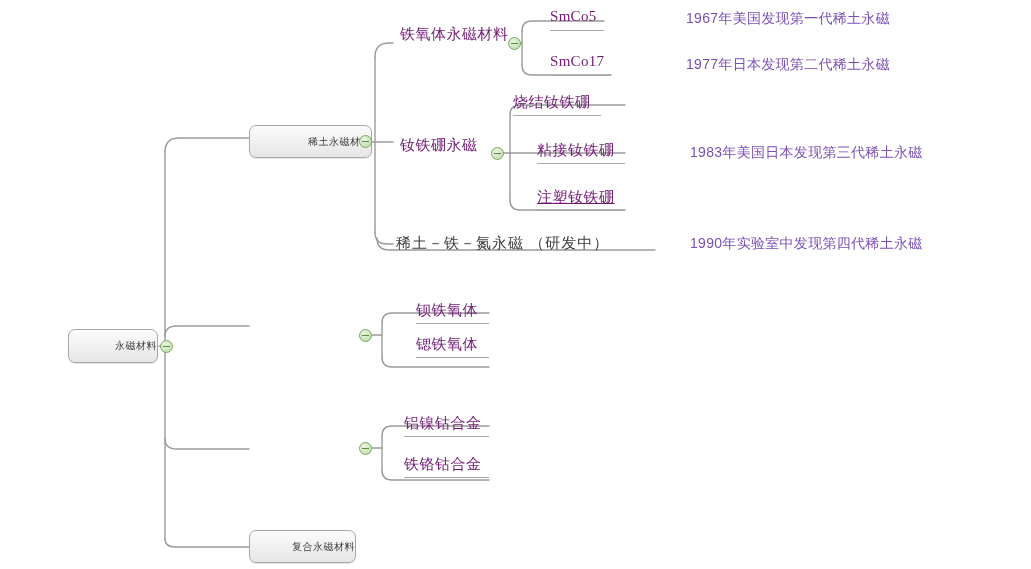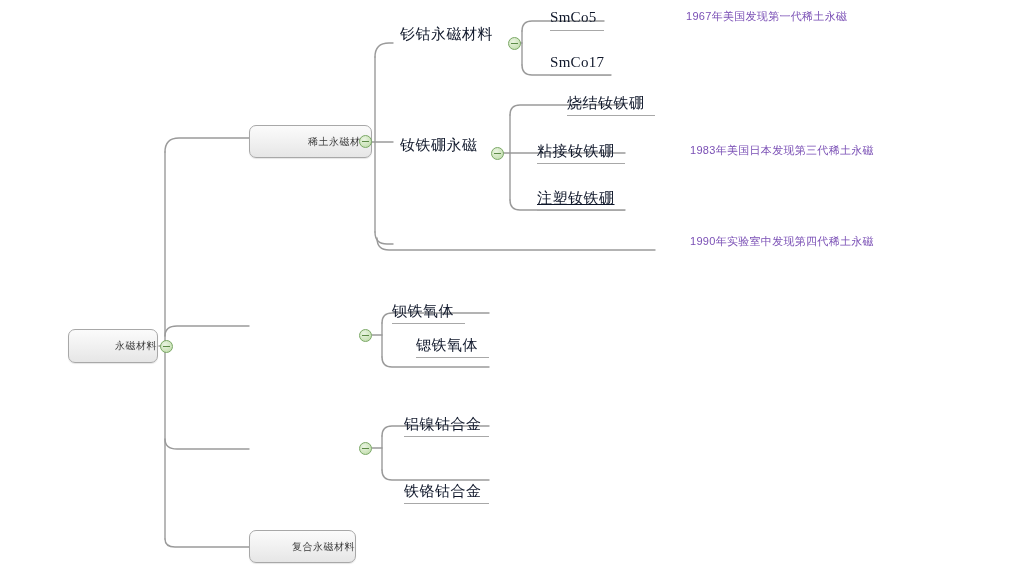--- a/index.html
+++ b/index.html
@@ -40,39 +40,39 @@
     letter-spacing: 0.5px;
     box-shadow: 0 1px 1px rgba(0,0,0,0.10);
     white-space: nowrap;
   }
 
   
   .leaf {
     position: absolute;
     box-sizing: border-box;
     font-size: 15px;
-    color: #0f172a;
+    color: #701a75;
     line-height: 1;
     white-space: nowrap;
     letter-spacing: 0.5px;
     padding-bottom: 5px;
     border-bottom: 1px solid #a8a8a8;
     display: flex;
-    align-items: center;
+    align-items: flex-start;
   }
   .leaf.serif {
     font-family: "Liberation Serif", "DejaVu Serif", serif;
     font-size: 15px;
     letter-spacing: 0.3px;
   }
 
   
   .note {
     position: absolute;
-    font-size: 11px;
+    font-size: 14px;
     color: #7a4fb5;
     white-space: nowrap;
     line-height: 1;
     letter-spacing: 0.3px;
   }
 
   
   .toggle {
     position: absolute;
     width: 13px;
@@ -155,58 +155,65 @@
 
   <div class="toggle" style="left:359px; top:329px;"></div>
 
   <div class="toggle" style="left:359px; top:442px;"></div>
 
   <div class="node-box" style="left:249px; top:530px; width:107px; height:33px;">
     <span>复合永磁材料</span>
   </div>
 
   <div class="leaf" style="left:400px; top:26px; width:0px; border-bottom:none; padding-bottom:0;">
-    <span style="white-space:nowrap;">钐钴永磁材料</span>
+    <span style="white-space:nowrap;">铁氧体永磁材料</span>
   </div>
   <div class="toggle" style="left:508px; top:37px;"></div>
 
   <div class="leaf" style="left:400px; top:137px; width:0px; border-bottom:none; padding-bottom:0;">
     <span style="white-space:nowrap;">钕铁硼永磁</span>
   </div>
   <div class="toggle" style="left:491px; top:147px;"></div>
 
+  <div style="position:absolute; left:396px; top:235px; font-size:15px; color:#3c3c3c;
+              white-space:nowrap; letter-spacing:1px; line-height:1;">
+    <span>稀土－铁－氮永磁</span>
+    <span class="spacer"></span>
+    <span>（研发中）</span>
+  </div>
 
   <div class="leaf serif" style="left:550px; top:9px; width:54px; height:22px;">
     <span>SmCo5</span>
   </div>
   <div class="leaf serif" style="left:550px; top:54px; width:61px; height:22px;">
     <span>SmCo17</span>
   </div>
 
-  <div class="leaf" style="left:567px; top:94px; width:88px; height:22px;">
+  <div class="leaf" style="left:513px; top:94px; width:88px; height:22px;">
     <span>烧结钕铁硼</span>
   </div>
   <div class="leaf" style="left:537px; top:142px; width:88px; height:22px;">
     <span>粘接钕铁硼</span>
   </div>
   <div class="leaf" style="left:537px; top:189px; width:88px; height:22px;text-decoration:underline;">
     <span>注塑钕铁硼</span>
   </div>
 
-  <div class="leaf" style="left:392px; top:302px; width:73px; height:22px;">
+  <div class="leaf" style="left:416px; top:302px; width:73px; height:22px;">
     <span>钡铁氧体</span>
   </div>
   <div class="leaf" style="left:416px; top:336px; width:73px; height:22px;">
     <span>锶铁氧体</span>
   </div>
 
   <div class="leaf" style="left:404px; top:415px; width:85px; height:22px;">
     <span>铝镍钴合金</span>
   </div>
-  <div class="leaf" style="left:404px; top:482px; width:85px; height:22px;">
+  <div class="leaf" style="left:404px; top:456px; width:85px; height:22px;">
     <span>铁铬钴合金</span>
   </div>
 
   <div class="note" style="left:686px; top:11px;">1967年美国发现第一代稀土永磁</div>
+  <div class="note" style="left:686px; top:57px;">1977年日本发现第二代稀土永磁</div>
   <div class="note" style="left:690px; top:145px;">1983年美国日本发现第三代稀土永磁</div>
   <div class="note" style="left:690px; top:236px;">1990年实验室中发现第四代稀土永磁</div>
 
 </div>
 
 </body></html>

